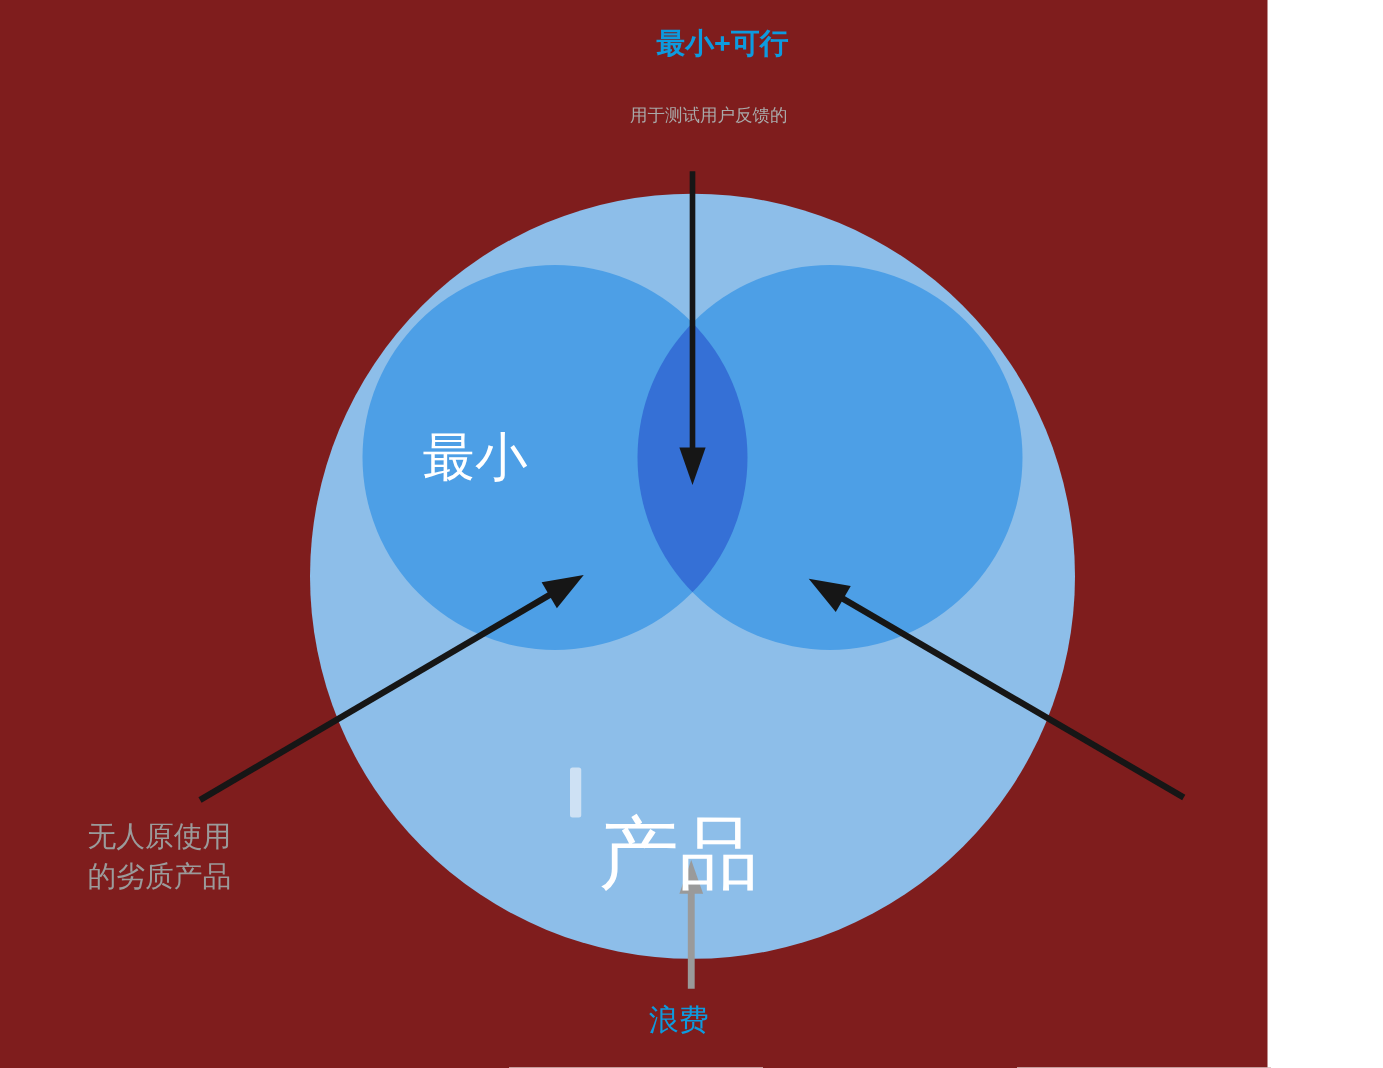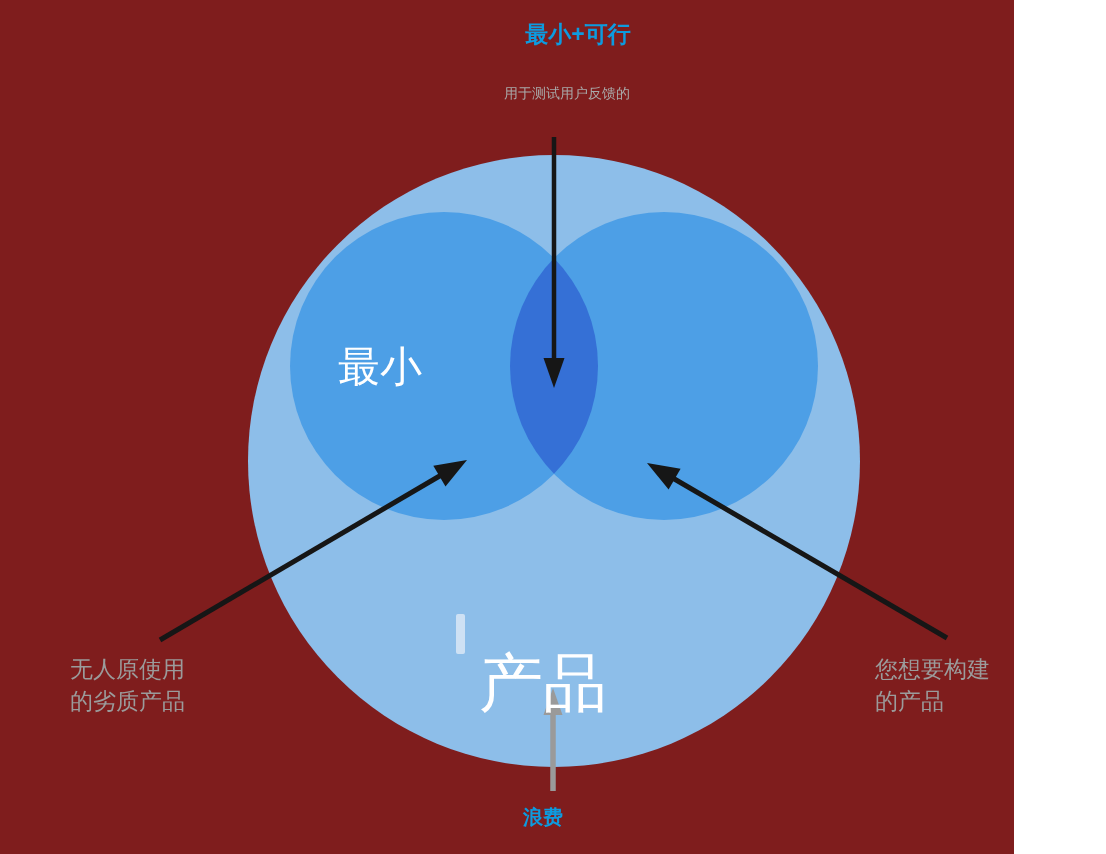--- a/index.html
+++ b/index.html
@@ -62,22 +62,22 @@
     line-height: 32px;
     color: #9b9b9b;
     text-align: left;
   }
   .left-note  { left: 70px;  }
   .right-note { left: 875px; }
   .bottom-label {
     left: 543px;
     top: 803px;
     font-family: "Liberation Sans", "DejaVu Sans", sans-serif;
-    font-weight: 700;
-    font-size: 20px;
+    font-weight: 400;
+    font-size: 24px;
     line-height: 28px;
     color: #0d9bdf;
   }
 </style>
 </head>
 <body>
 
 <div class="stage">
 
   <svg class="venn-svg" viewBox="0 0 1106 854">
@@ -117,20 +117,16 @@
   </div>
 
   <div class="txt circle-label label-minimum centered">最小</div>
   <div class="txt circle-label label-product centered">产品</div>
 
   <div class="txt side-note left-note">
     <div>无人原使用</div>
     <div>的劣质产品</div>
   </div>
 
-  <div class="txt side-note right-note">
-    <div>您想要构建</div>
-    <div>的产品</div>
-  </div>
 
   <div class="txt bottom-label centered">浪费</div>
 
 </div>
 
 </body></html>

